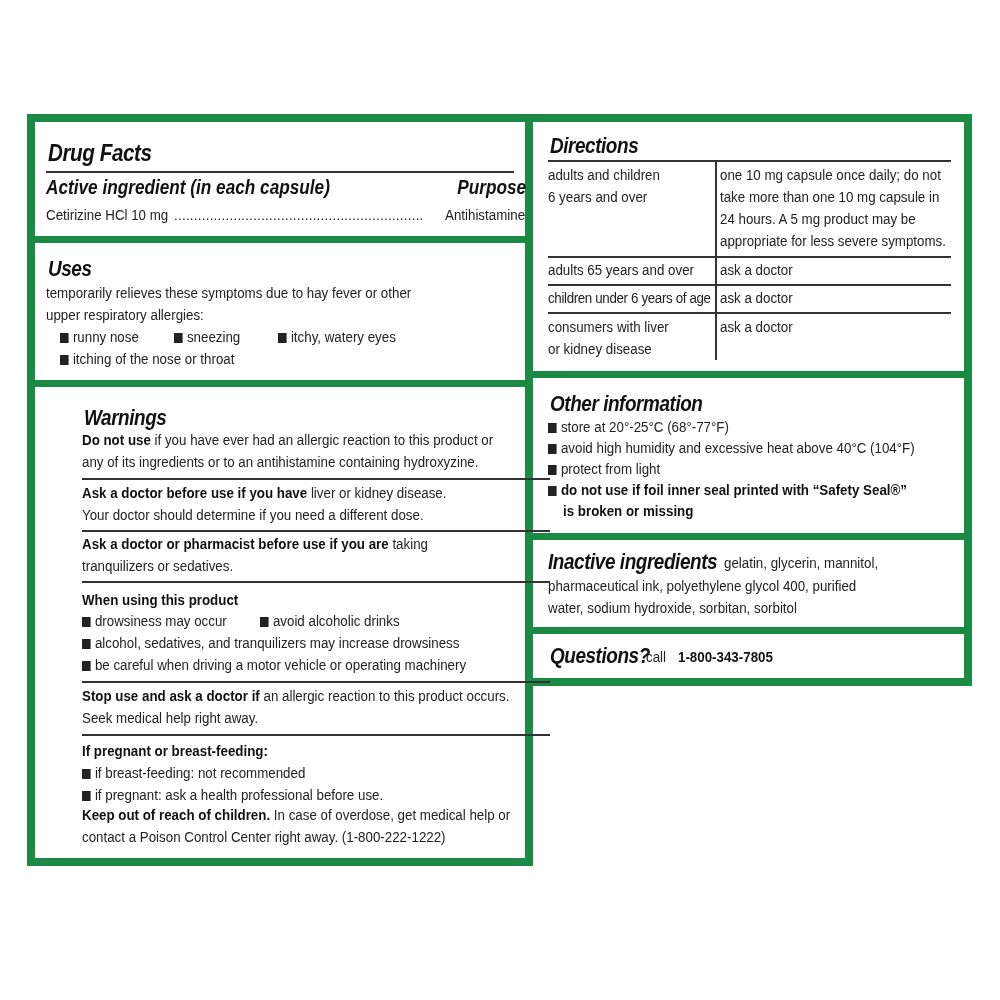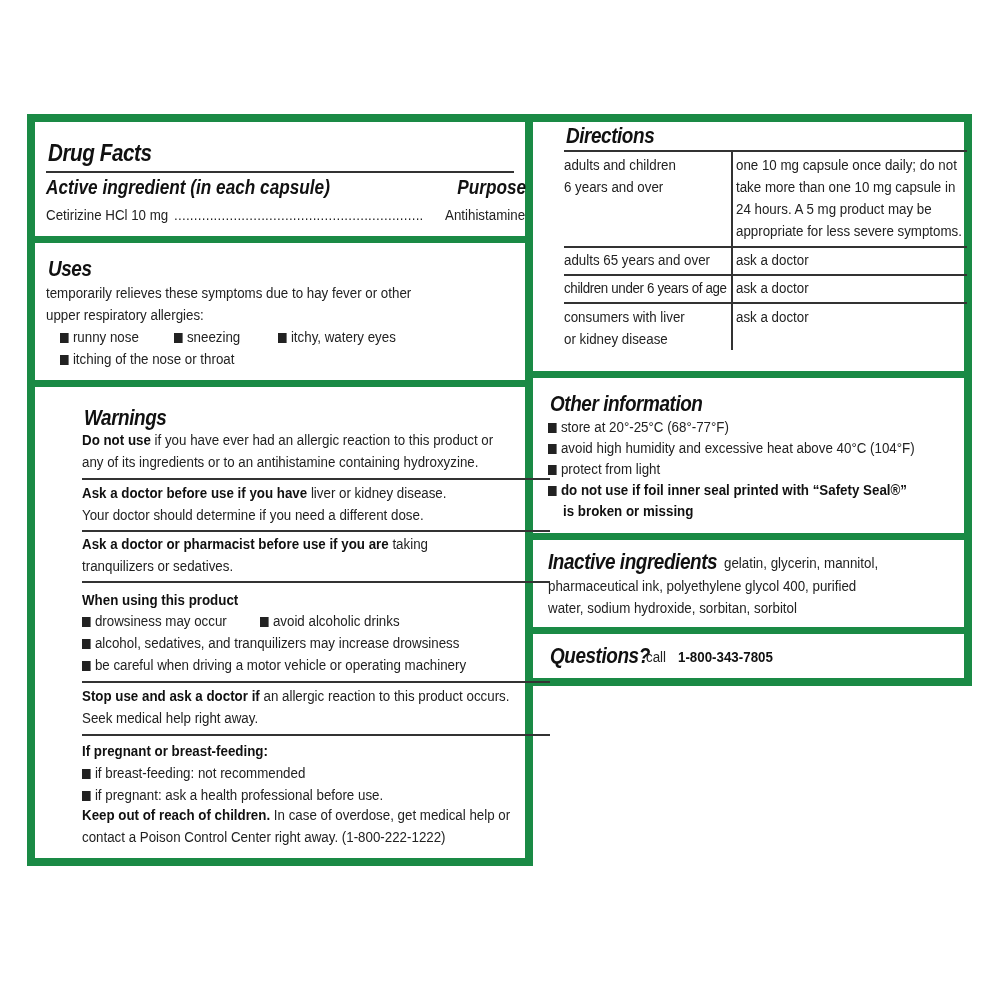--- a/index.html
+++ b/index.html
@@ -84,21 +84,21 @@
   <div class="txt" style="position:absolute;left:0;top:320px;">Seek medical help right away.</div>
   <div class="rule" style="left:0;top:347px;width:468px;"></div>
 
   <div class="txt" style="position:absolute;left:0;top:353px;font-weight:bold;color:#111;">If pregnant or breast-feeding:</div>
   <div class="txt" style="position:absolute;left:0;top:375px;"><span class="bullet"></span><span>if breast-feeding: not recommended</span></div>
   <div class="txt" style="position:absolute;left:0;top:397px;"><span class="bullet"></span><span>if pregnant: ask a health professional before use.</span></div>
   <div class="txt" style="position:absolute;left:0;top:417px;"><b>Keep out of reach of children.</b><span> In case of overdose, get medical help or</span></div>
   <div class="txt" style="position:absolute;left:0;top:439px;">contact a Poison Control Center right away. (1-800-222-1222)</div>
 </section>
 
-<section class="content" style="left:548px;top:112px;width:405px;height:175px;margin-left:16px;">
+<section class="content" style="left:548px;top:122px;width:405px;height:175px;">
   <div class="h-title" style="position:absolute;left:2px;top:12px;">Directions</div>
   <div class="rule" style="left:0;top:38px;width:403px;"></div>
   <div style="position:absolute;left:167px;top:38px;width:2px;height:200px;background:#333;"></div>
 
   <div>
     <div class="txt" style="position:absolute;left:0;top:42px;">adults and children</div>
     <div class="txt" style="position:absolute;left:0;top:64px;">6 years and over</div>
     <div class="txt" style="position:absolute;left:172px;top:42px;">one 10 mg capsule once daily; do not</div>
     <div class="txt" style="position:absolute;left:172px;top:64px;">take more than one 10 mg capsule in</div>
     <div class="txt" style="position:absolute;left:172px;top:86px;">24 hours. A 5 mg product may be</div>

